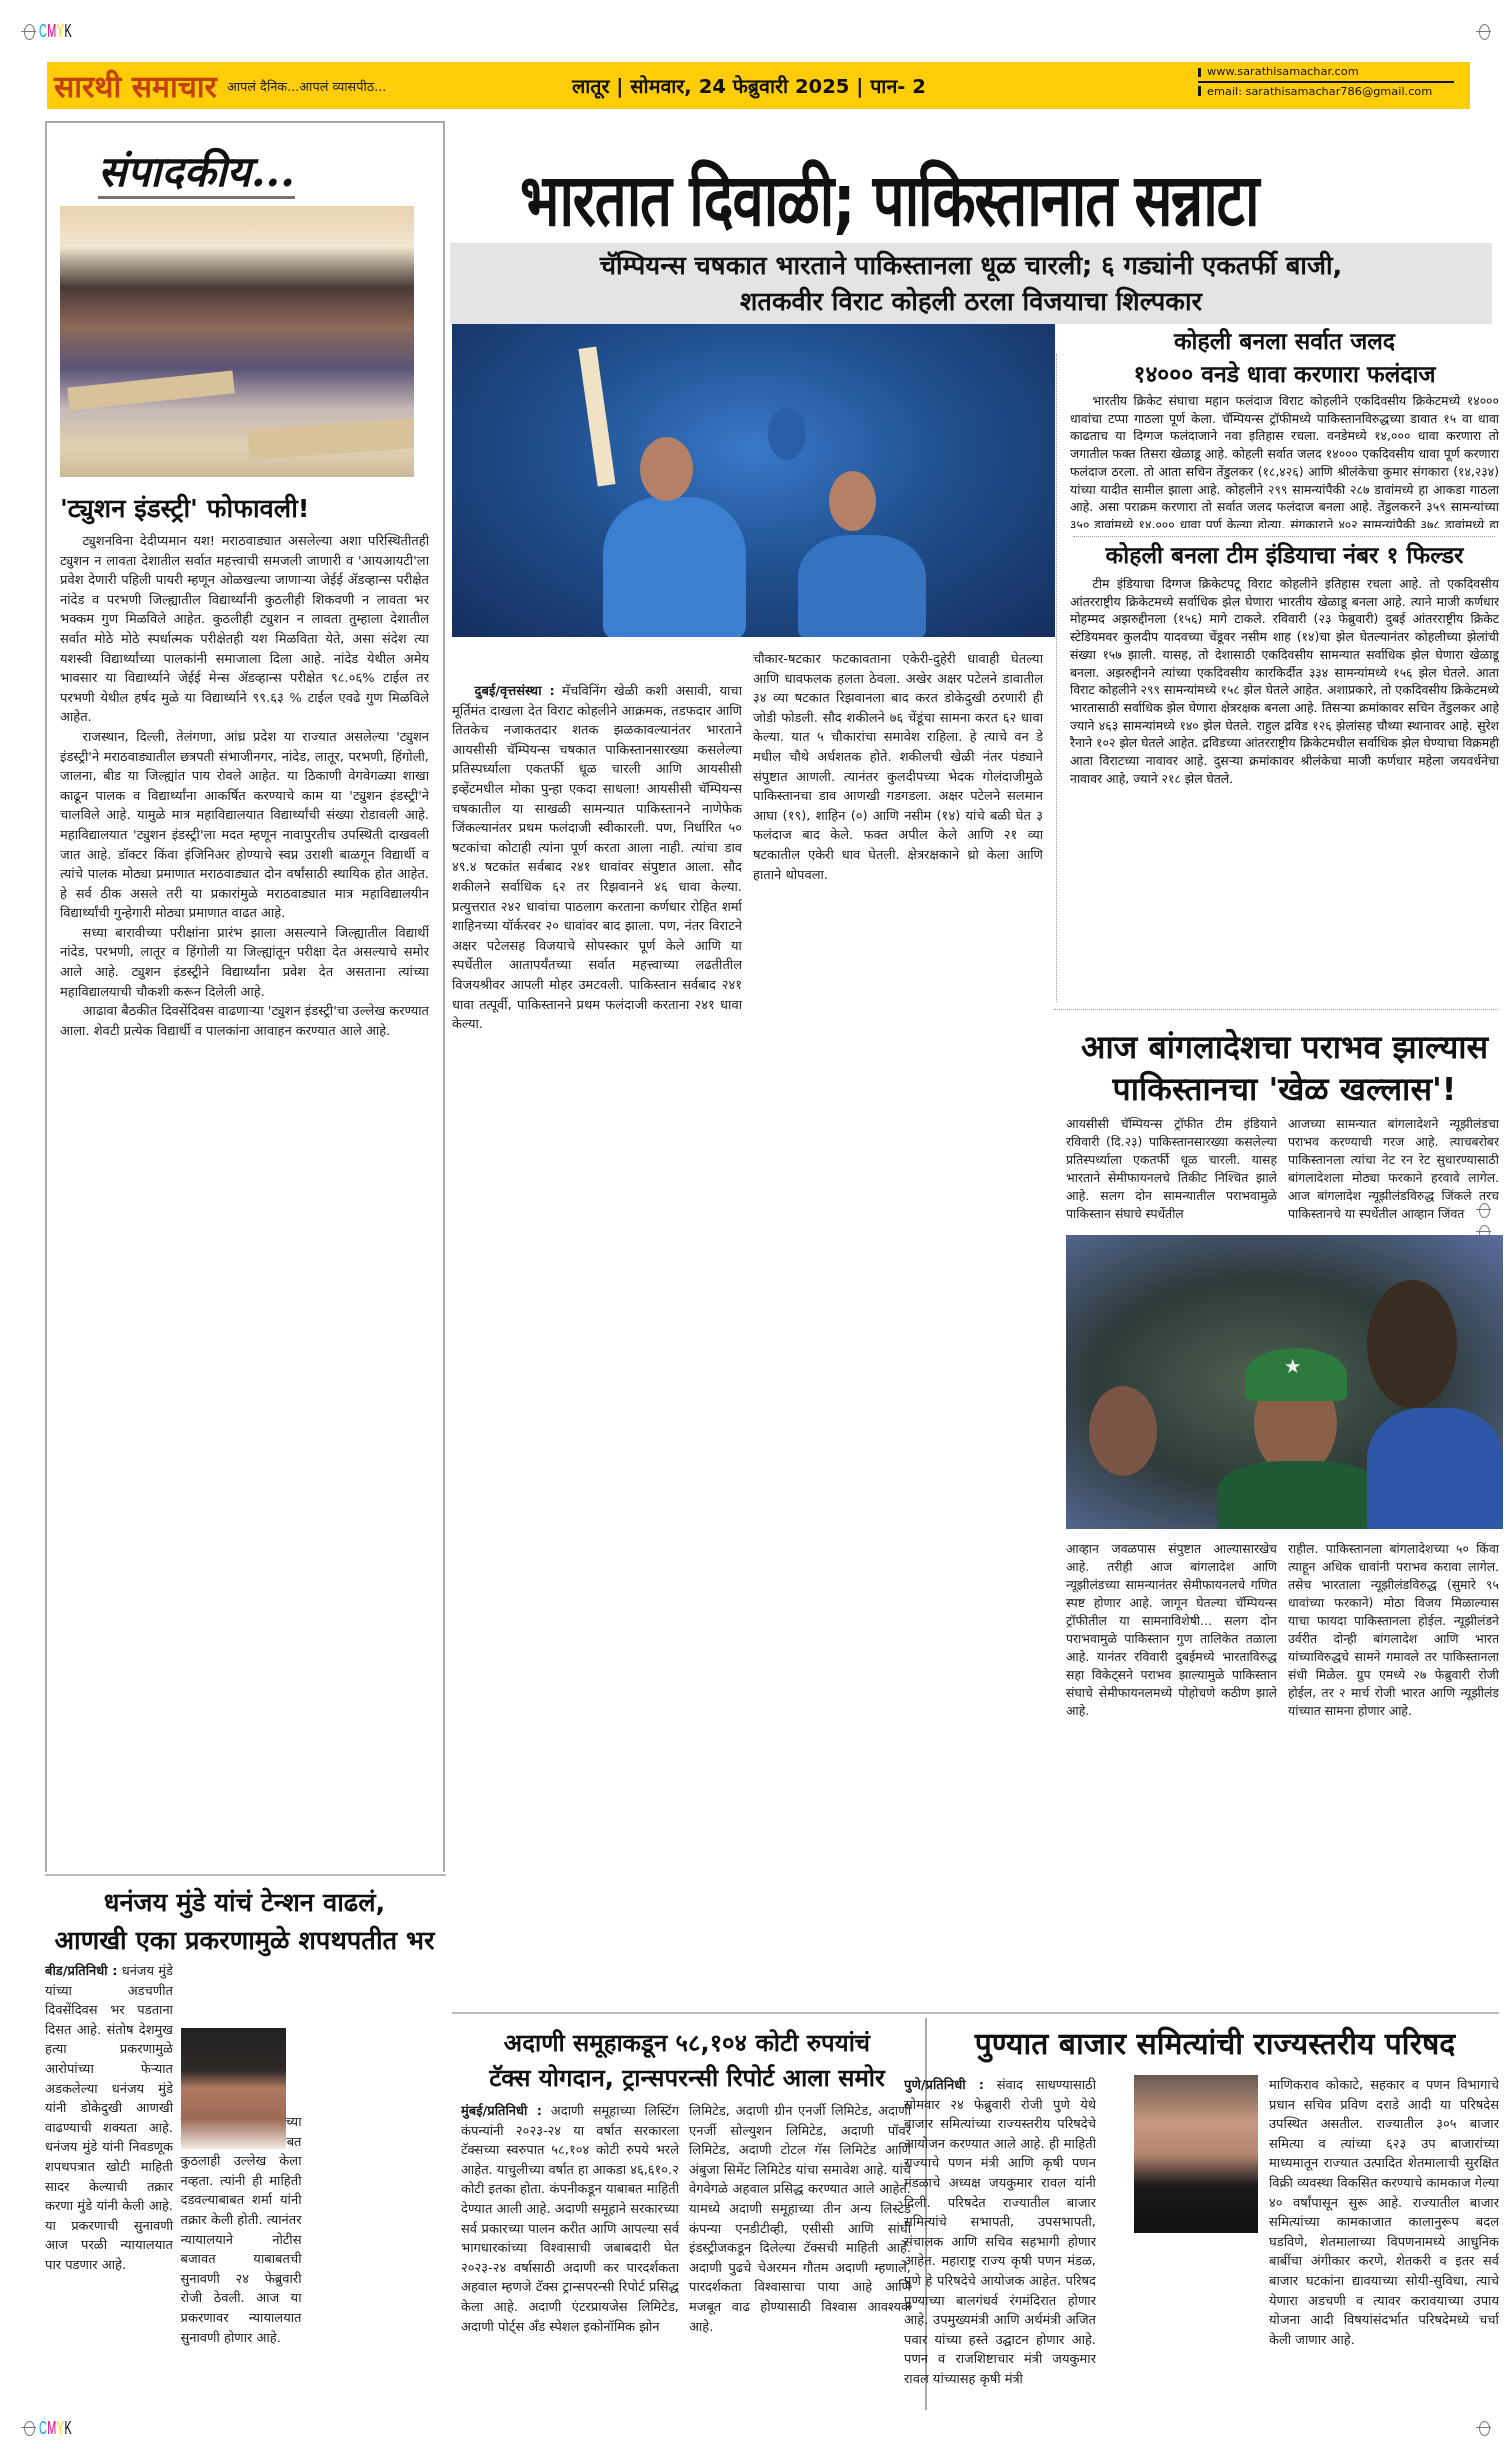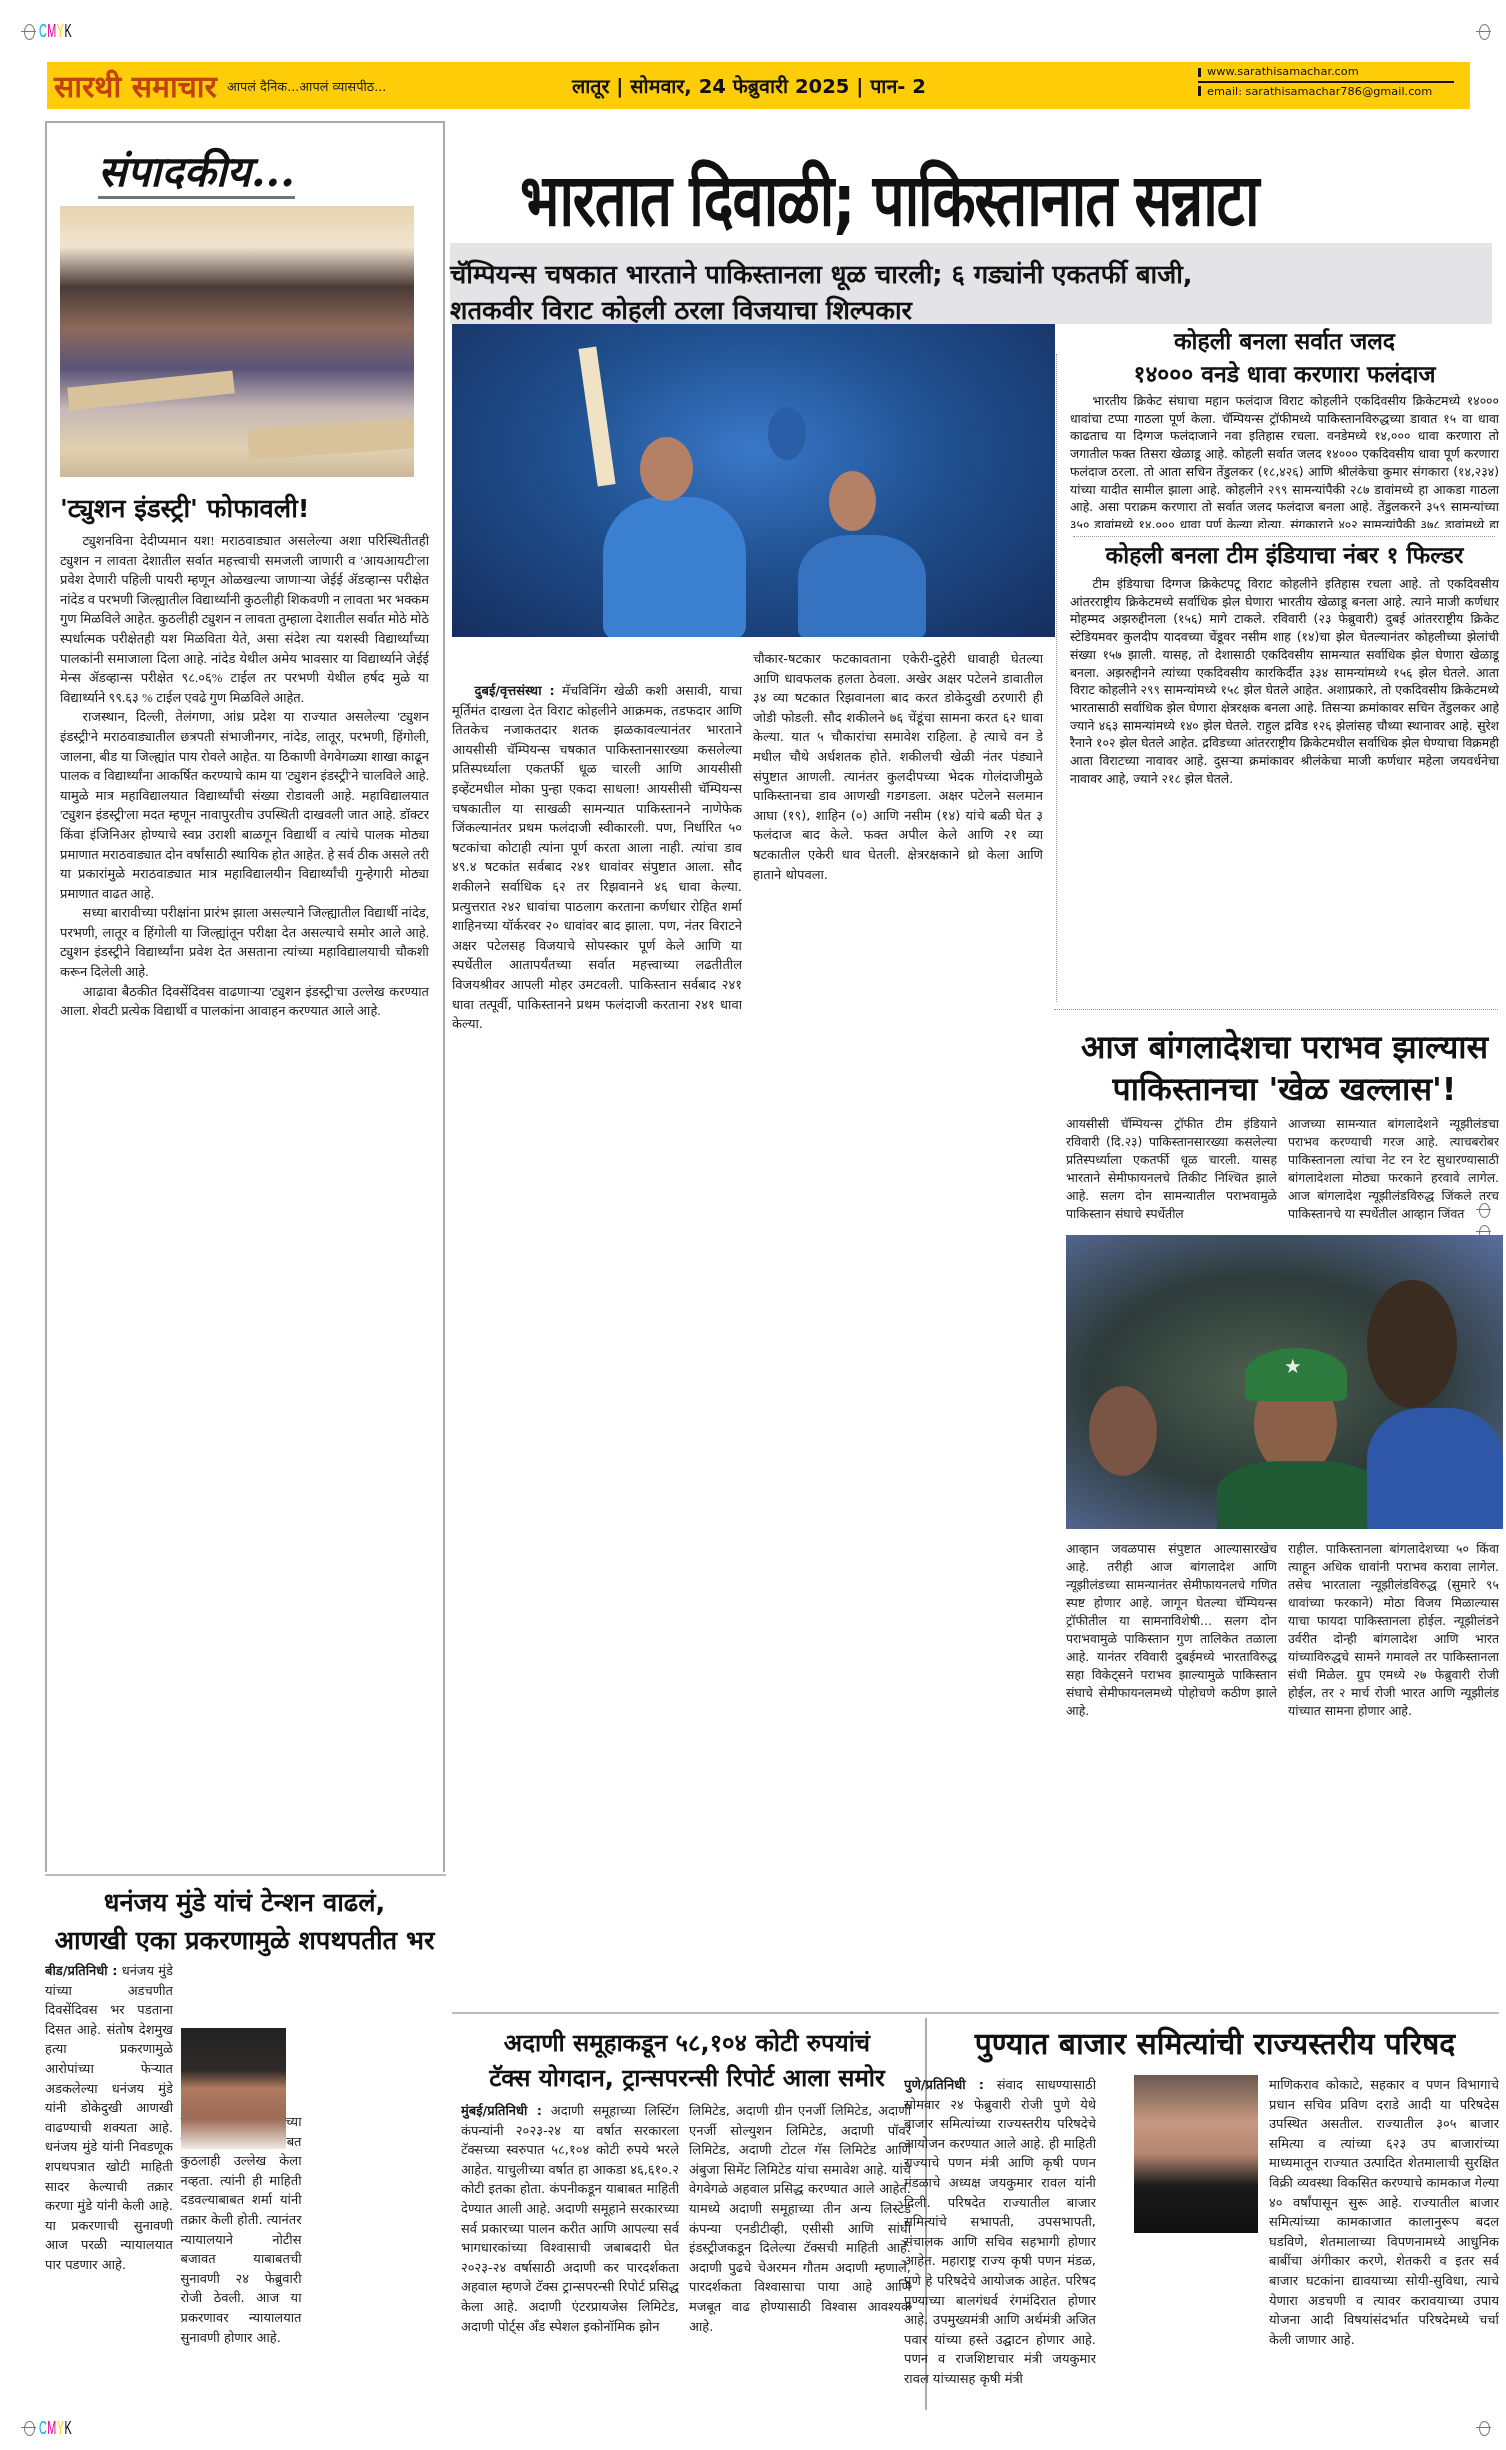--- a/index.html
+++ b/index.html
@@ -26,21 +26,21 @@
   .photo { overflow: hidden; }
   .classroom { left: 60px; top: 206px; width: 354px; height: 271px; background: linear-gradient(180deg,#e8d3b0 0%,#f1e4cf 15%,#4a3a36 30%,#8d6a5a 45%,#5a5478 60%,#c7b9b6 75%,#e0d0b0 90%,#cbb89a 100%); }
   .classroom .desk { position: absolute; background: #d8c29c; }
 
   .head-md { font-weight: bold; color: #111; }
   .body-text { font-size: 13px; line-height: 19.6px; text-align: justify; color: #1a1a1a; }
   .body-text p { text-indent: 22.6px; }
 
   .main-headline { left: 520px; top: 148px; font-size: 72px; font-weight: 900; letter-spacing: -1.5px; font-family: "DejaVu Sans", sans-serif; transform: scaleX(0.78); transform-origin: left; white-space: nowrap; }
   .deck { left: 450px; top: 243px; width: 1042px; height: 81px; background: #e4e4e6; }
-  .deck-text { left: 450px; top: 256px; width: 1042px; font-size: 25.6px; line-height: 36px; font-weight: bold; color: #111; }
+  .deck-text { left: 450px; top: 247px; width: 1042px; text-align: center; font-size: 25.6px; line-height: 36px; font-weight: bold; color: #111; }
 
   .cricket-photo { left: 452px; top: 324px; width: 603px; height: 313px; background: radial-gradient(ellipse at 50% 40%, #3a78c8 0%, #20508f 45%, #162e5e 100%); }
   .player { position: absolute; border-radius: 40% 40% 10% 10%; background: #3b7fd0; }
   .head { position: absolute; border-radius: 50%; background: #b58166; }
   .bat { position: absolute; background: #efe2c5; transform: rotate(-8deg); }
 
   .col { position: absolute; }
   .dash-v { position: absolute; border-left: 1.5px dotted #999; }
   .dash-h { position: absolute; border-top: 1.5px dotted #999; }
 
@@ -84,21 +84,21 @@
 <div class="col-border" style="left:45px;top:121px;width:2.3px;height:1751px;"></div>
 <div class="col-border" style="left:45px;top:121px;width:399px;height:2.3px;"></div>
 <div class="col-border" style="left:443px;top:121px;width:2.3px;height:1751px;"></div>
 
 <div class="abs ed-title">संपादकीय...</div>
 <div class="abs photo classroom">
   <div class="desk" style="left:7.5px;top:173px;width:166px;height:22.6px;transform:rotate(-6deg);"></div>
   <div class="desk" style="left:188px;top:218px;width:166px;height:30px;transform:rotate(-4deg);"></div>
 </div>
 <div class="abs head-md" style="left:60px;top:490px;font-size:25.6px;">'ट्युशन इंडस्ट्री' फोफावली!</div>
-<div class="abs body-text" style="left:60px;top:531px;width:369px;height:1333px;overflow:hidden;font-family:Liberation Serif, serif;">
+<div class="abs body-text" style="left:60px;top:531px;width:369px;height:1333px;overflow:hidden;">
   <p>ट्युशनविना देदीप्यमान यश! मराठवाड्यात असलेल्या अशा परिस्थितीतही ट्युशन न लावता देशातील सर्वात महत्त्वाची समजली जाणारी व 'आयआयटी'ला प्रवेश देणारी पहिली पायरी म्हणून ओळखल्या जाणाऱ्या जेईई ॲडव्हान्स परीक्षेत नांदेड व परभणी जिल्ह्यातील विद्यार्थ्यांनी कुठलीही शिकवणी न लावता भर भक्कम गुण मिळविले आहेत. कुठलीही ट्युशन न लावता तुम्हाला देशातील सर्वात मोठे मोठे स्पर्धात्मक परीक्षेतही यश मिळविता येते, असा संदेश त्या यशस्वी विद्यार्थ्यांच्या पालकांनी समाजाला दिला आहे. नांदेड येथील अमेय भावसार या विद्यार्थ्याने जेईई मेन्स ॲडव्हान्स परीक्षेत ९८.०६% टाईल तर परभणी येथील हर्षद मुळे या विद्यार्थ्याने ९९.६३ % टाईल एवढे गुण मिळविले आहेत.</p>
   <p>राजस्थान, दिल्ली, तेलंगणा, आंध्र प्रदेश या राज्यात असलेल्या 'ट्युशन इंडस्ट्री'ने मराठवाड्यातील छत्रपती संभाजीनगर, नांदेड, लातूर, परभणी, हिंगोली, जालना, बीड या जिल्ह्यांत पाय रोवले आहेत. या ठिकाणी वेगवेगळ्या शाखा काढून पालक व विद्यार्थ्यांना आकर्षित करण्याचे काम या 'ट्युशन इंडस्ट्री'ने चालविले आहे. यामुळे मात्र महाविद्यालयात विद्यार्थ्यांची संख्या रोडावली आहे. महाविद्यालयात 'ट्युशन इंडस्ट्री'ला मदत म्हणून नावापुरतीच उपस्थिती दाखवली जात आहे. डॉक्टर किंवा इंजिनिअर होण्याचे स्वप्न उराशी बाळगून विद्यार्थी व त्यांचे पालक मोठ्या प्रमाणात मराठवाड्यात दोन वर्षांसाठी स्थायिक होत आहेत. हे सर्व ठीक असले तरी या प्रकारांमुळे मराठवाड्यात मात्र महाविद्यालयीन विद्यार्थ्यांची गुन्हेगारी मोठ्या प्रमाणात वाढत आहे.</p>
   <p>सध्या बारावीच्या परीक्षांना प्रारंभ झाला असल्याने जिल्ह्यातील विद्यार्थी नांदेड, परभणी, लातूर व हिंगोली या जिल्ह्यांतून परीक्षा देत असल्याचे समोर आले आहे. ट्युशन इंडस्ट्रीने विद्यार्थ्यांना प्रवेश देत असताना त्यांच्या महाविद्यालयाची चौकशी करून दिलेली आहे.</p>
   <p>आढावा बैठकीत दिवसेंदिवस वाढणाऱ्या 'ट्युशन इंडस्ट्री'चा उल्लेख करण्यात आला. शेवटी प्रत्येक विद्यार्थी व पालकांना आवाहन करण्यात आले आहे.</p>
 </div>
 
 <div class="abs main-headline">भारतात दिवाळी; पाकिस्तानात सन्नाटा</div>
 <div class="abs deck"></div>
 <div class="abs deck-text">
   <div>चॅम्पियन्स चषकात भारताने पाकिस्तानला धूळ चारली; ६ गड्यांनी एकतर्फी बाजी,</div>

